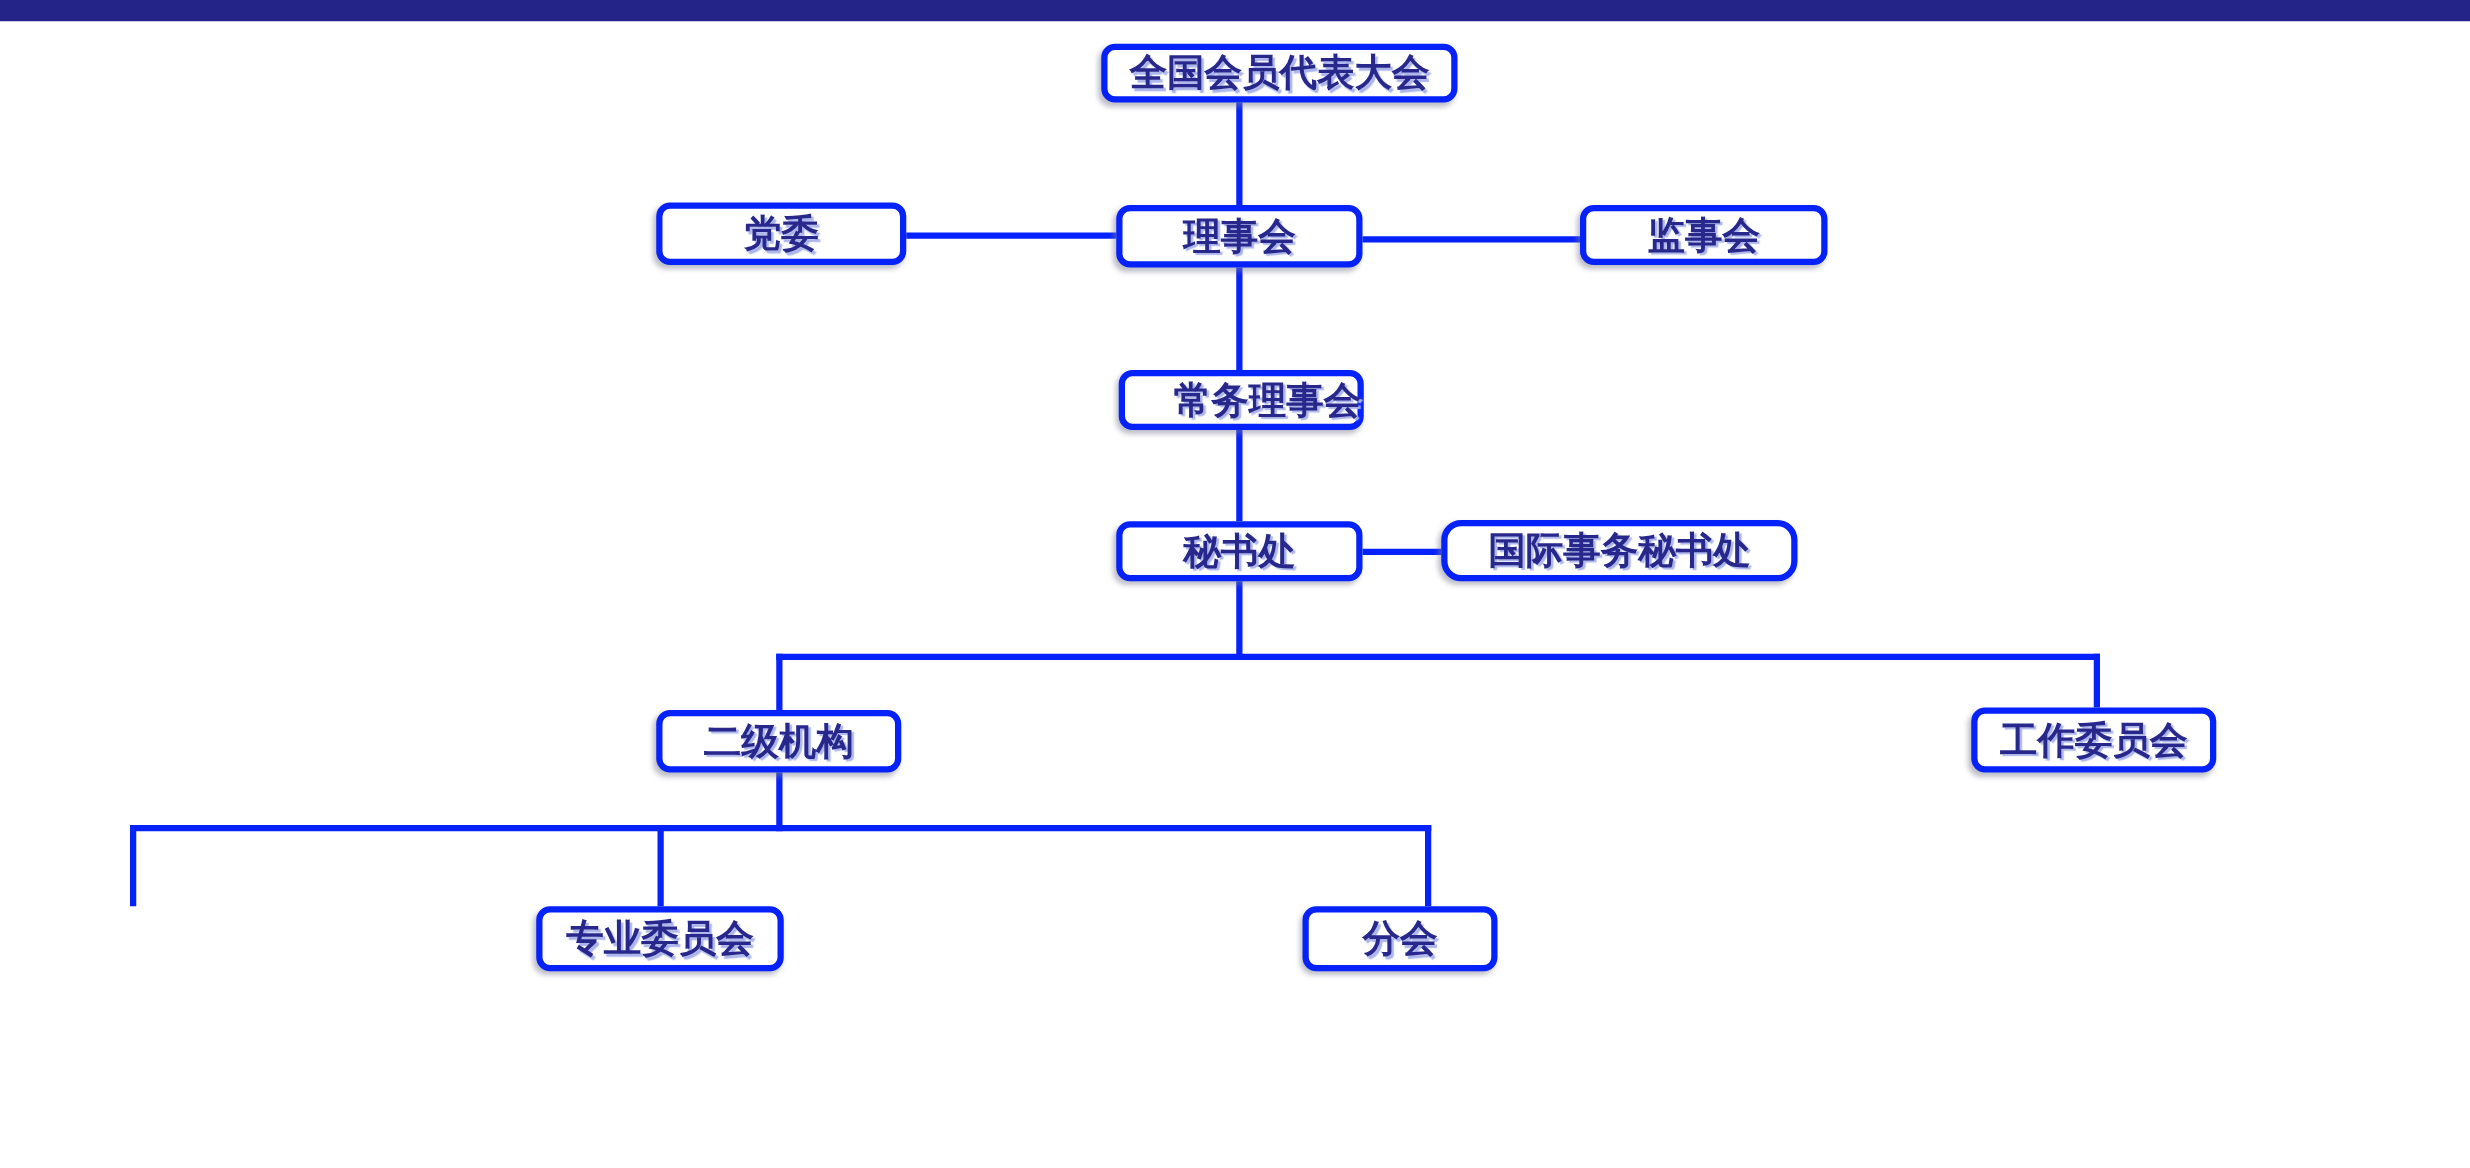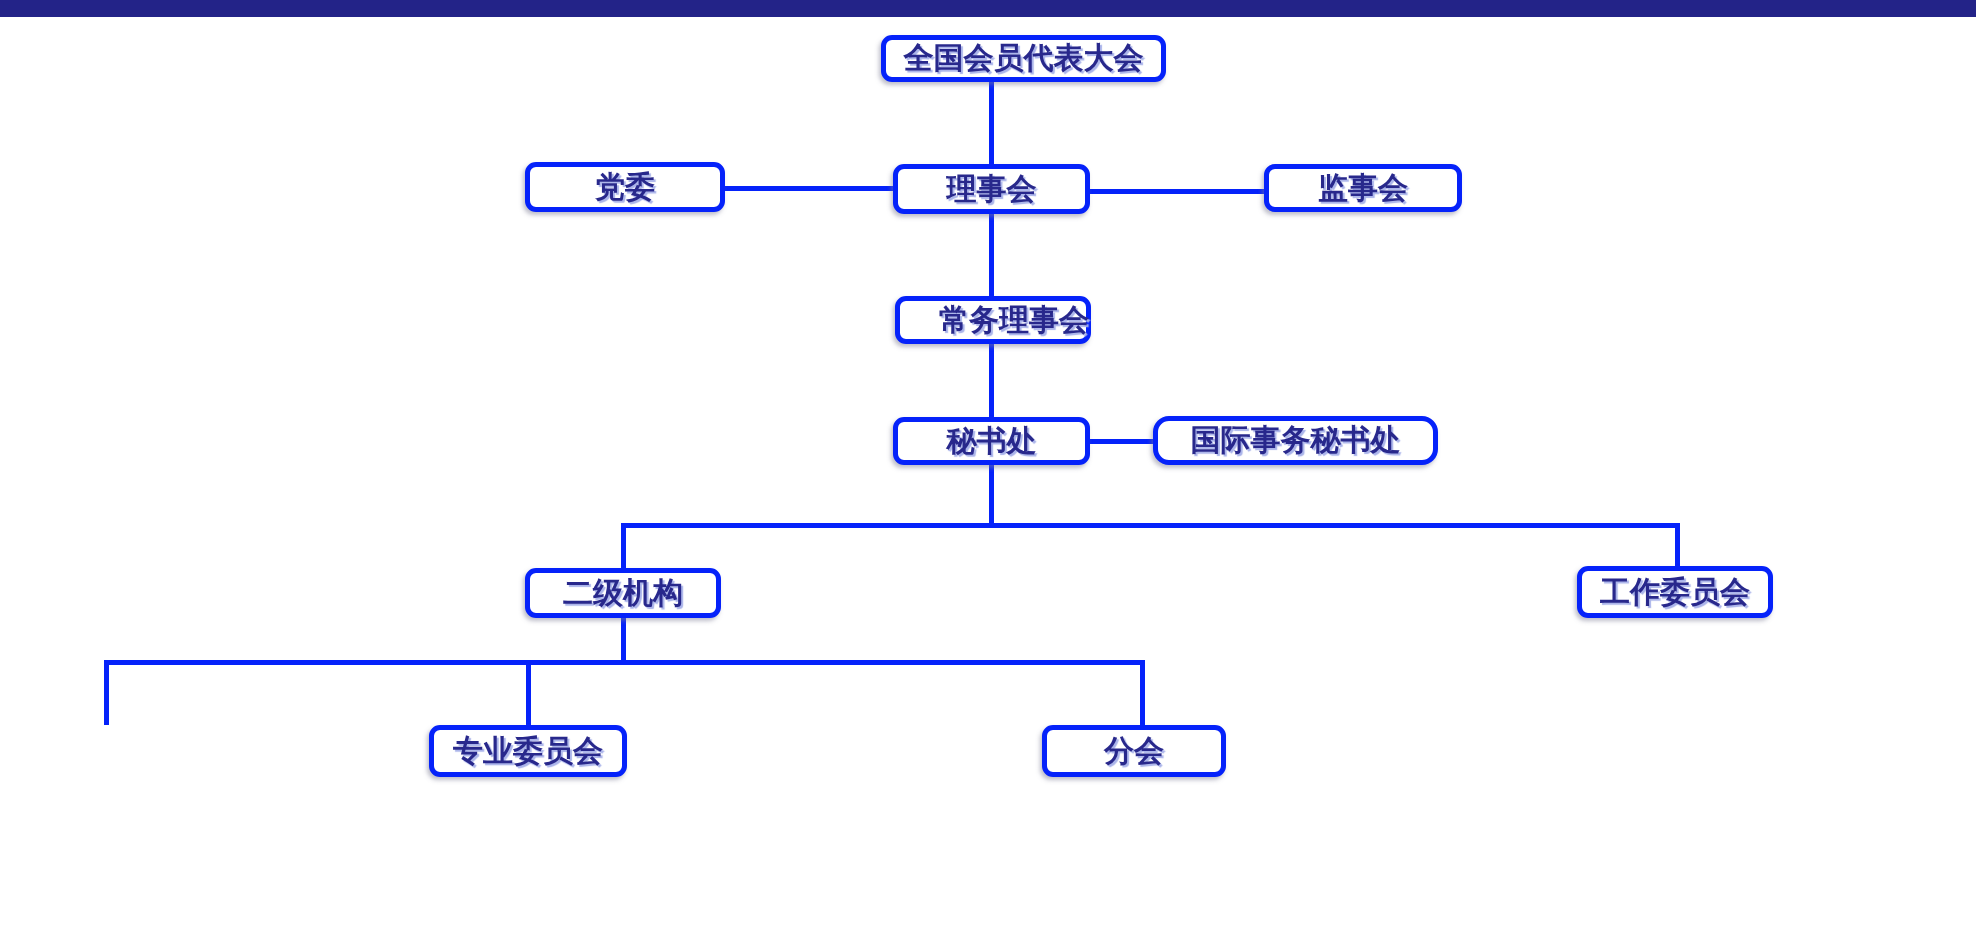--- a/index.html
+++ b/index.html
@@ -55,21 +55,21 @@
   .n-party         { left: 525px;  top: 162px; width: 200px; height: 50px; }
   .n-council       { left: 893px;  top: 164px; width: 197px; height: 50px; }
   .n-supervisory   { left: 1264px; top: 164px; width: 198px; height: 48px; text-align: center; }
   .n-standing      { left: 895px;  top: 296px; width: 196px; height: 48px; padding-left: 42px; }
   .n-secretariat   { left: 893px;  top: 417px; width: 197px; height: 48px; font-family: Liberation Mono, monospace; }
   .n-intl          { left: 1153px; top: 416px; width: 285px; height: 49px; border-radius: 16px; }
   .n-secondary     { left: 525px;  top: 568px; width: 196px; height: 50px; }
   .n-local         { left: 1577px; top: 566px; width: 196px; height: 52px; }
   .n-working       { left: 10px;   top: 725px; width: 196px; height: 52px; }
   .n-professional  { left: 429px;  top: 725px; width: 198px; height: 52px; }
-  .n-branch        { left: 1042px; top: 725px; width: 184px; height: 52px; text-align: center; }
+  .n-branch        { left: 1042px; top: 725px; width: 156px; height: 52px; text-align: center; }
 </style>
 </head>
 <body>
 
 <div class="canvas">
 
   <div class="top-bar"></div>
 
   <div class="line v" style="left:989px; top:82px; height:84px;"></div>
   <div class="line h" style="left:725px; top:186px; width:168px;"></div>

